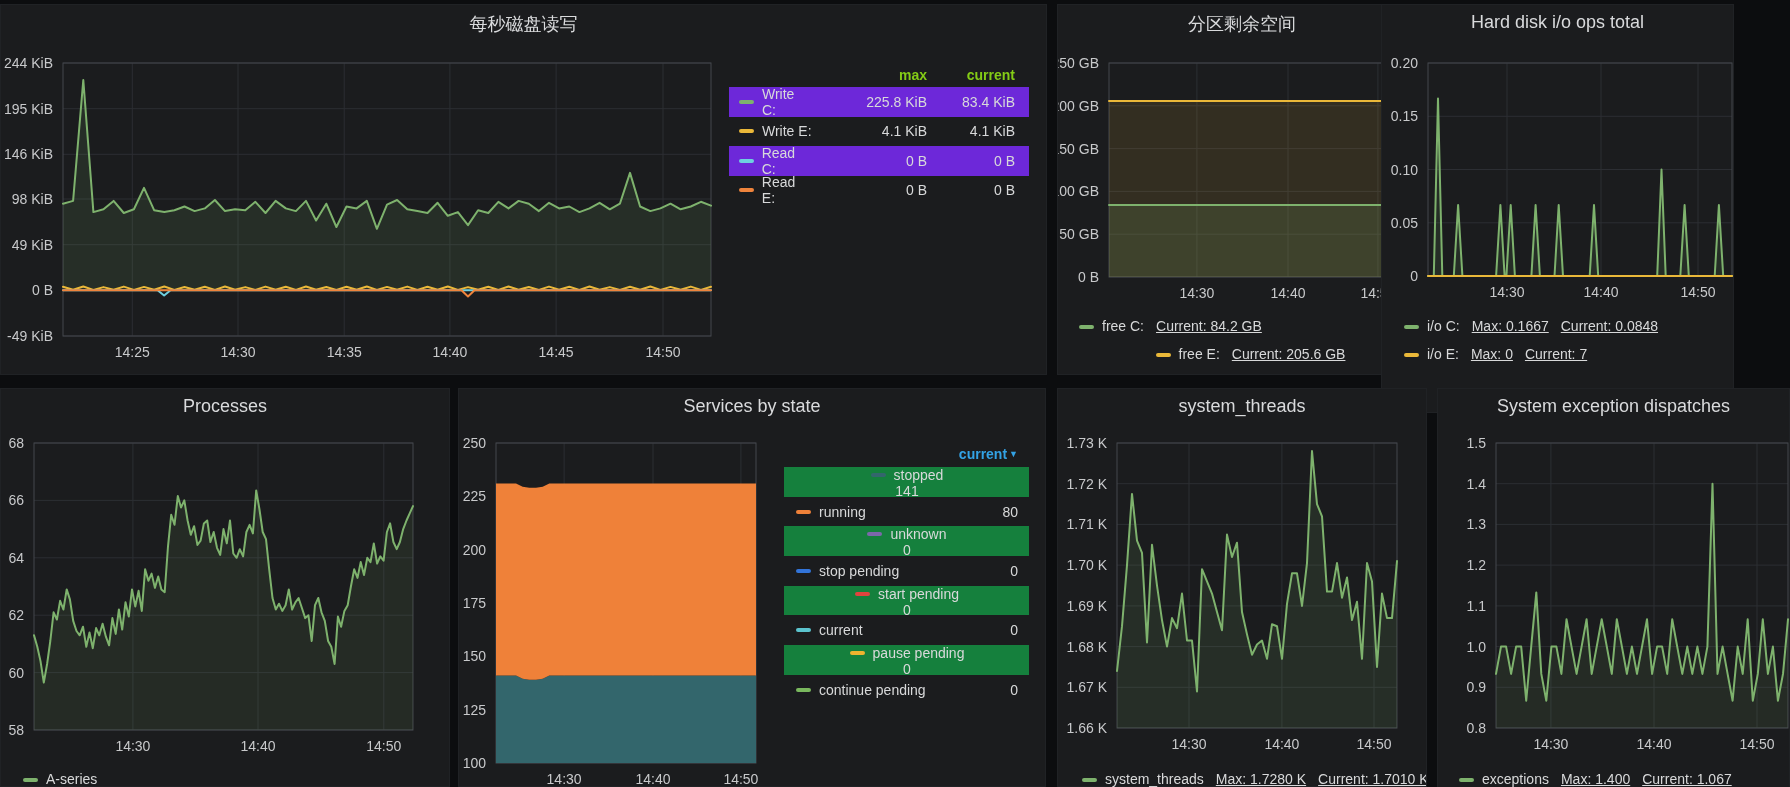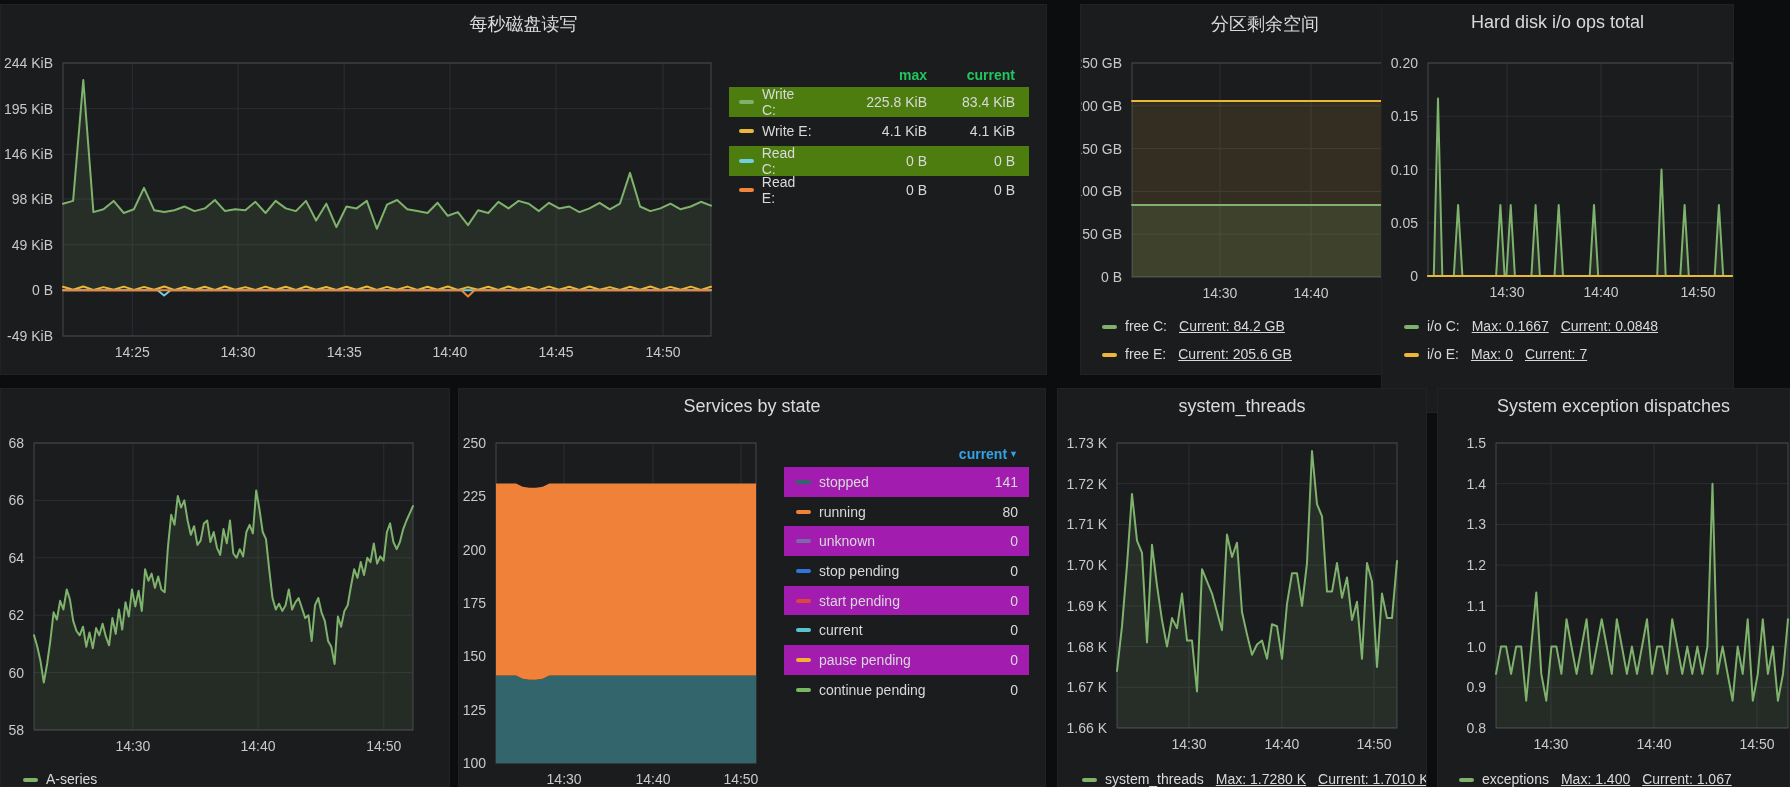--- a/index.html
+++ b/index.html
@@ -7,36 +7,36 @@
           font-family:"Liberation Sans",sans-serif;color:#d8d9da;}
   .panel{position:absolute;background:#1b1c1e;border:1px solid #202225;box-sizing:border-box;}
   .panel-title{position:absolute;left:0;right:0;top:7px;text-align:center;font-size:18px;
                font-weight:500;color:#d9dadc;white-space:nowrap;overflow:hidden;cursor:pointer;}
   svg.chart{position:absolute;left:0;top:0;}
   .chart text{fill:#c8c9cb;font:14px "Liberation Sans",sans-serif;}
   .swatch{display:inline-block;width:15px;height:4px;border-radius:2px;margin-right:8px;vertical-align:middle;}
   
   .ltable{position:absolute;font-size:14px;}
   .lrow{display:flex;align-items:center;height:29.5px;padding:0 14px 0 10px;}
-  .lrow.stripe{background:#4d7c0f;align-items:center;}
+  .lrow.stripe{background:#6d28d9;align-items:center;}
   .lhead{display:flex;justify-content:flex-end;height:24px;align-items:center;
-         padding:0 14px 0 10px;color:#22c55e;font-weight:bold;}
+         padding:0 14px 0 10px;color:#84cc16;font-weight:bold;}
   .lname{flex:1;display:flex;align-items:center;cursor:pointer;}
   .lmax{width:115px;text-align:right;}
   .lcur{width:88px;text-align:right;}
   
   .inline-legend{position:absolute;font-size:14px;white-space:nowrap;overflow:hidden;cursor:pointer;}
   .inline-legend .stat{margin-left:12px;text-decoration:underline;}
   
   .svc-legend{position:absolute;font-size:14px;}
   .svc-head{height:26px;display:flex;justify-content:flex-end;align-items:center;
             padding-right:11px;color:#33a2e5;font-weight:bold;cursor:pointer;}
   .svc-head .arrow{font-size:9px;margin-left:2px;}
   .svc-row{display:flex;align-items:center;height:29.7px;padding:0 11px 0 12px;}
-  .svc-row.stripe{background:#a21caf;}
+  .svc-row.stripe{background:#15803d;flex-direction:column;}
   .svc-row .lname{flex:1;}
 </style>
 </head>
 <body>
 
 <div id="screen">
 
   <div class="panel" style="left:0;top:4px;width:1047px;height:371px;">
     <div class="panel-title">每秒磁盘读写</div>
     <svg class="chart" width="1047" height="371" viewBox="0 0 1047 371">
@@ -106,21 +106,21 @@
         <span class="lname">
             <i class="swatch" style="background: rgb(239, 132, 60);"></i>
             <span>Read E:</span>
           </span>
         <span class="lmax">0 B</span>
         <span class="lcur">0 B</span>
       </div>
     </div>
   </div>
 
-  <div class="panel" style="left:1057px;top:4px;width:370px;height:371px;margin-left:23px;">
+  <div class="panel" style="left:1057px;top:4px;width:370px;height:371px;">
     <div class="panel-title">分区剩余空间</div>
     <svg class="chart" width="370" height="371" viewBox="0 0 370 371">
         <line x1="51" y1="58.0" x2="343" y2="58.0" stroke="#2c2e33"></line>
         <text x="41" y="63" text-anchor="end">250 GB</text>
         <line x1="51" y1="100.8" x2="343" y2="100.8" stroke="#2c2e33"></line>
         <text x="41" y="105.8" text-anchor="end">200 GB</text>
         <line x1="51" y1="143.6" x2="343" y2="143.6" stroke="#2c2e33"></line>
         <text x="41" y="148.6" text-anchor="end">150 GB</text>
         <line x1="51" y1="186.4" x2="343" y2="186.4" stroke="#2c2e33"></line>
         <text x="41" y="191.4" text-anchor="end">100 GB</text>
@@ -136,21 +136,21 @@
         <text x="319.9" y="293" text-anchor="middle">14:50</text>
         <rect x="51" y="58" width="292" height="214" fill="none" stroke="#44474c"></rect>
         <path d="M51.0,96.0 L343.0,96.0 L343.0,272.0 L51.0,272.0 Z" fill="#EAB839" fill-opacity="0.12"></path>
         <polyline points="51.0,96.0 343.0,96.0" fill="none" stroke="#EAB839" stroke-width="2" stroke-linejoin="round" stroke-linecap="round"></polyline>
         <path d="M51.0,199.9 L343.0,199.9 L343.0,272.0 L51.0,272.0 Z" fill="#7EB26D" fill-opacity="0.15"></path>
         <polyline points="51.0,199.9 343.0,199.9" fill="none" stroke="#7EB26D" stroke-width="2" stroke-linejoin="round" stroke-linecap="round"></polyline>
       </svg>
     <div class="inline-legend" style="left:21px;top:313px;right:4px;">
       <i class="swatch" style="background: rgb(126, 178, 109);"></i><span>free C:</span><span class="stat">Current: 84.2 GB</span>
     </div>
-    <div class="inline-legend" style="left:21px;top:341px;right:4px;">
+    <div class="inline-legend" style="left:21px;top:341px;right:4px;text-align:center;">
       <i class="swatch" style="background: rgb(234, 184, 57);"></i><span>free E:</span><span class="stat">Current: 205.6 GB</span>
     </div>
   </div>
 
   <div class="panel" style="left:1381px;top:4px;width:353px;height:409px;">
     <div class="panel-title">Hard disk i/o ops total</div>
     <svg class="chart" width="353" height="371" viewBox="0 0 353 371">
         <line x1="46" y1="58.0" x2="350" y2="58.0" stroke="#2c2e33"></line>
         <text x="36" y="63" text-anchor="end">0.20</text>
         <line x1="46" y1="111.3" x2="350" y2="111.3" stroke="#2c2e33"></line>
@@ -174,20 +174,21 @@
       </svg>
     <div class="inline-legend" style="left:22px;top:313px;right:2px;">
       <i class="swatch" style="background: rgb(126, 178, 109);"></i><span>i/o C:</span><span class="stat">Max: 0.1667</span><span class="stat">Current: 0.0848</span>
     </div>
     <div class="inline-legend" style="left:22px;top:341px;right:2px;">
       <i class="swatch" style="background: rgb(234, 184, 57);"></i><span>i/o E:</span><span class="stat">Max: 0</span><span class="stat">Current: 7</span>
     </div>
   </div>
 
   <div class="panel" style="left:0;top:388px;width:450px;height:399px;">
+    <div class="panel-title">Processes</div>
     <svg class="chart" width="450" height="399" viewBox="0 0 450 399">
         <line x1="33" y1="54.0" x2="412" y2="54.0" stroke="#2c2e33"></line>
         <text x="23" y="59" text-anchor="end">68</text>
         <line x1="33" y1="111.4" x2="412" y2="111.4" stroke="#2c2e33"></line>
         <text x="23" y="116.4" text-anchor="end">66</text>
         <line x1="33" y1="168.8" x2="412" y2="168.8" stroke="#2c2e33"></line>
         <text x="23" y="173.8" text-anchor="end">64</text>
         <line x1="33" y1="226.2" x2="412" y2="226.2" stroke="#2c2e33"></line>
         <text x="23" y="231.2" text-anchor="end">62</text>
         <line x1="33" y1="283.6" x2="412" y2="283.6" stroke="#2c2e33"></line>

